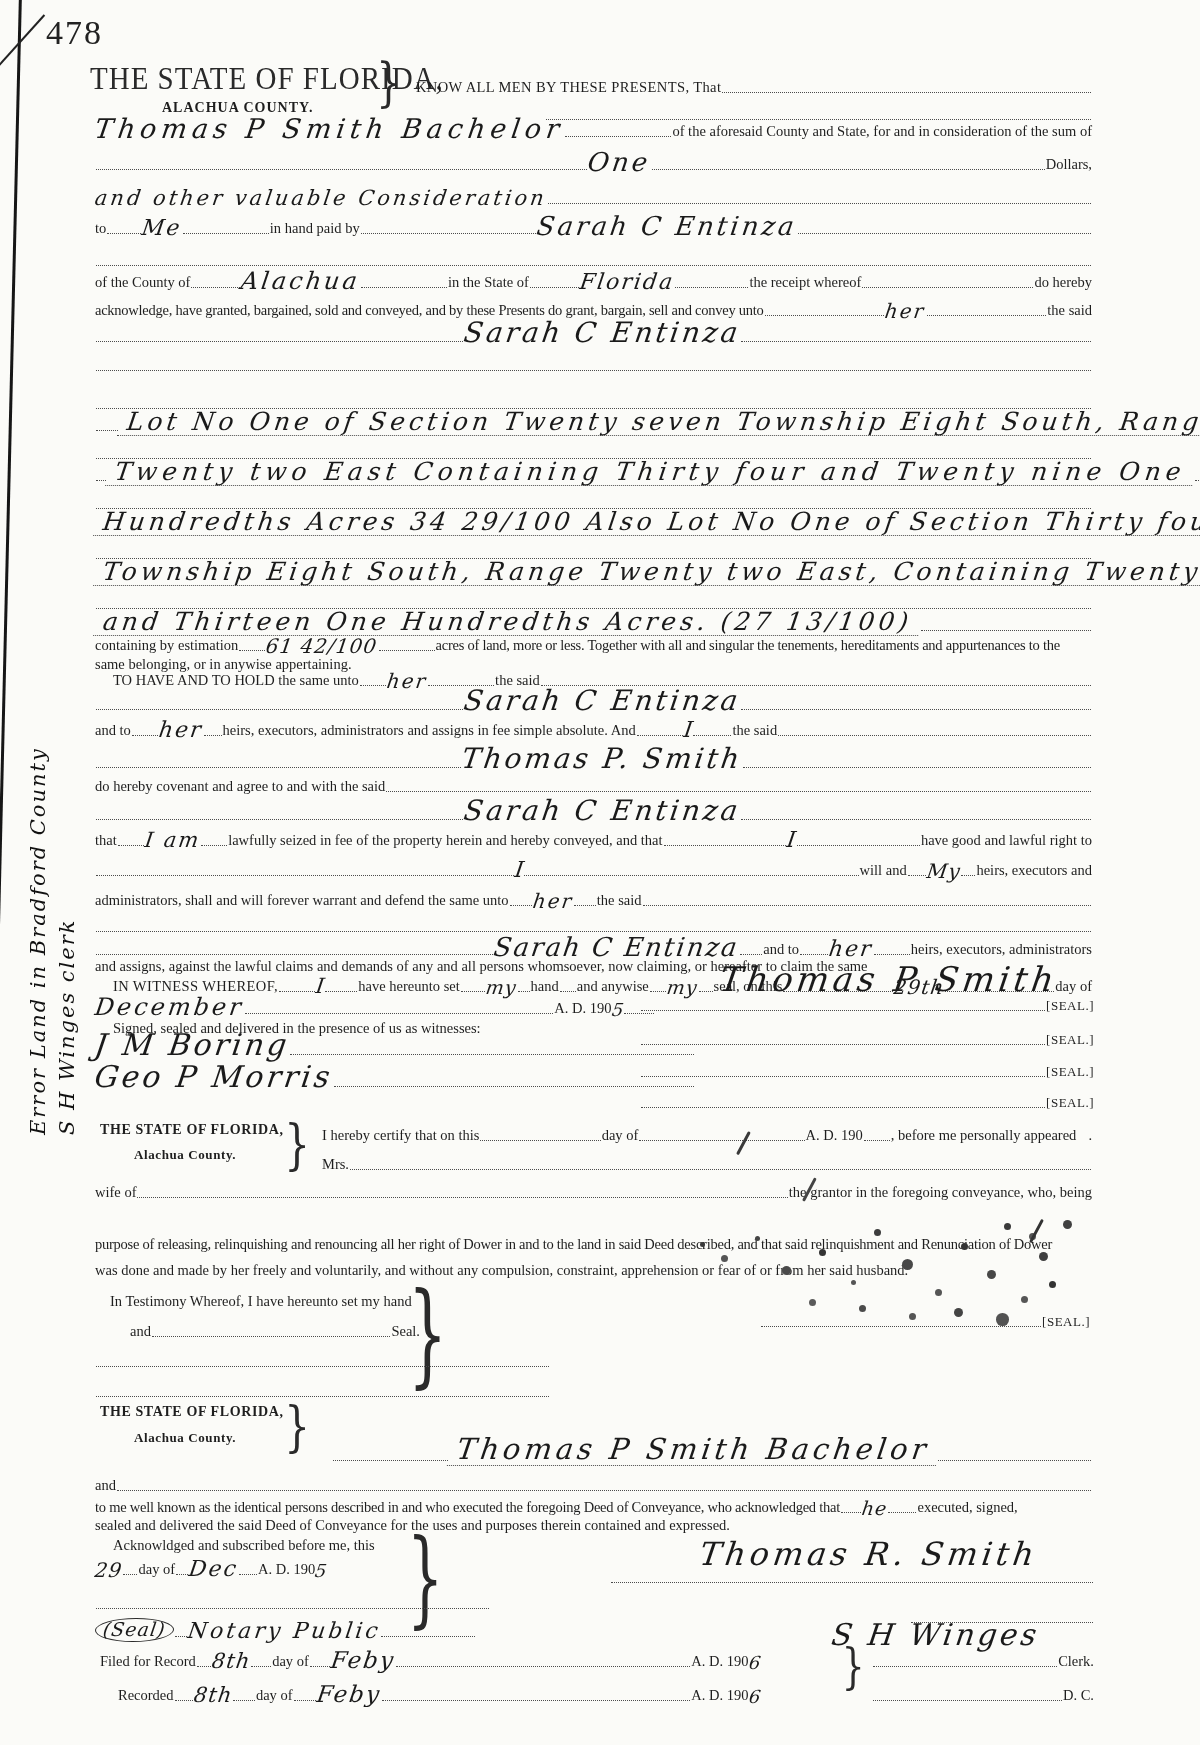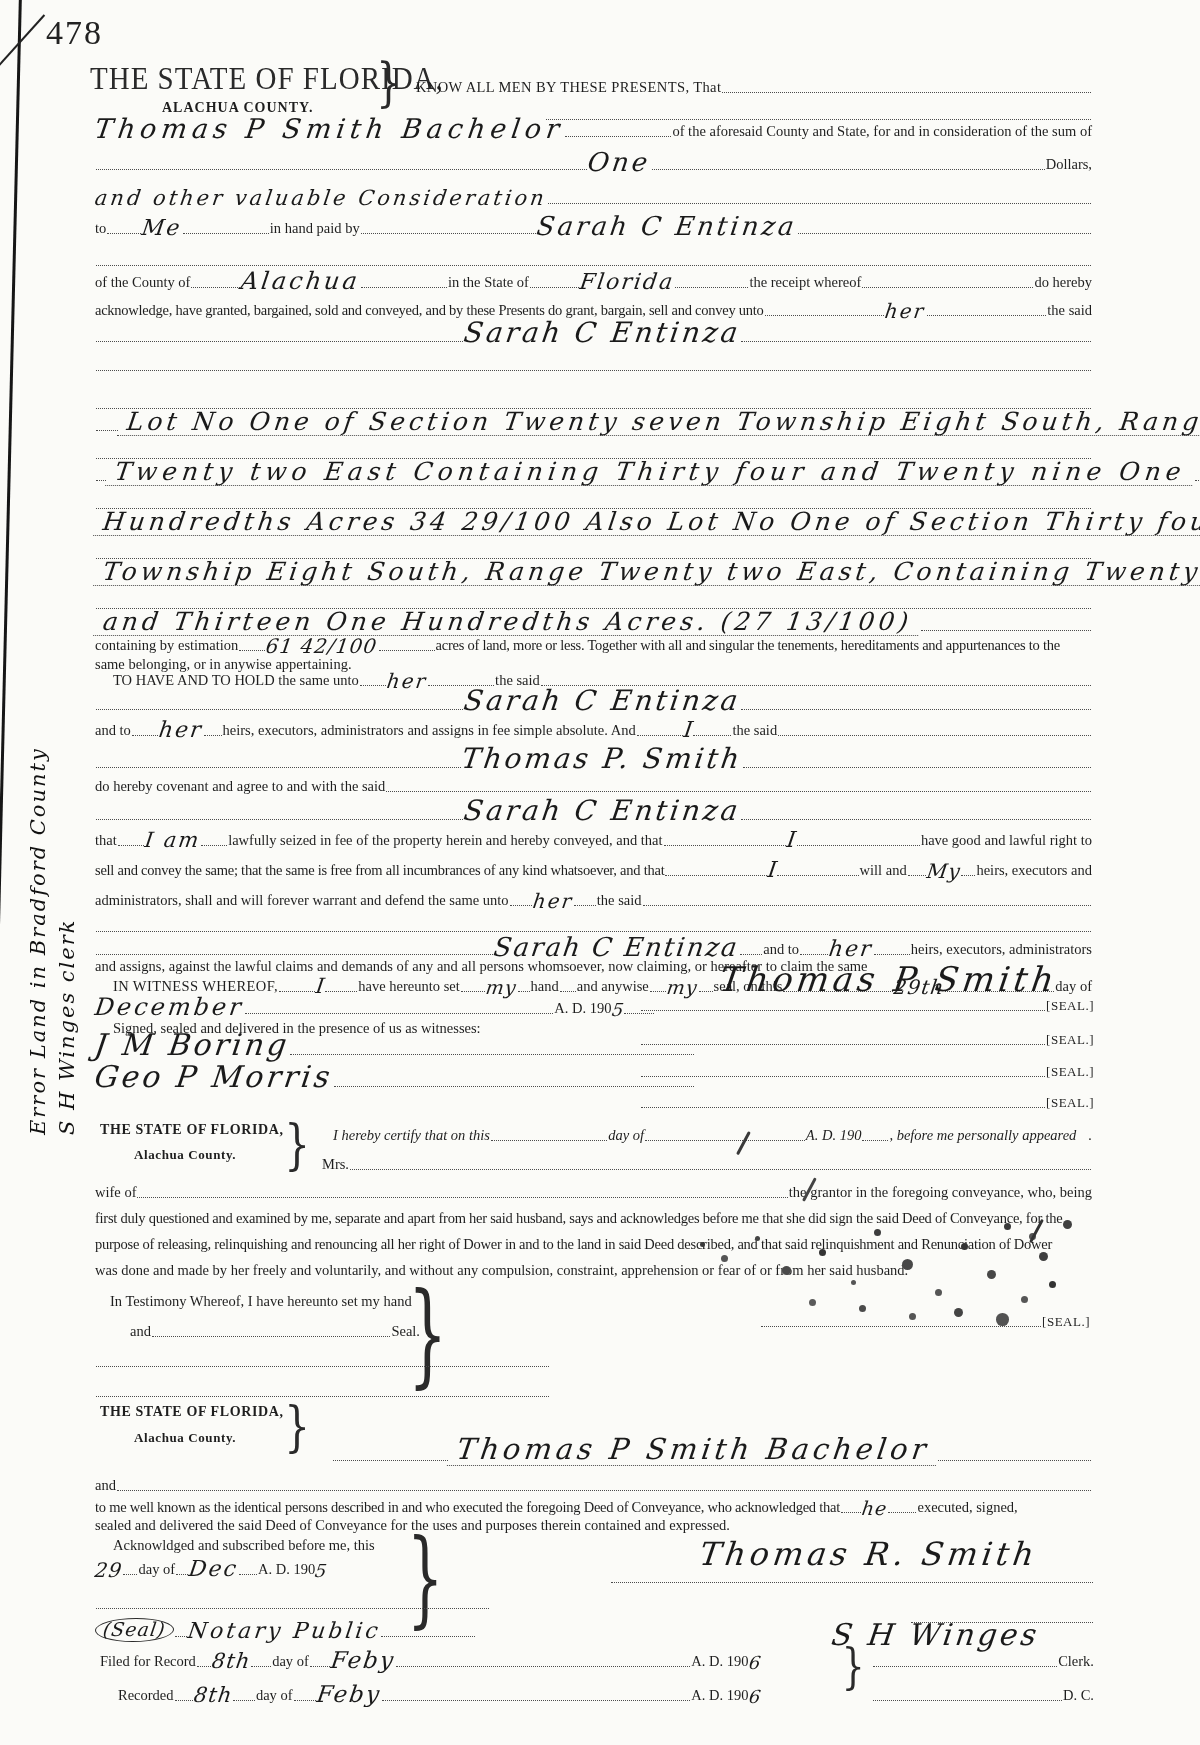--- a/index.html
+++ b/index.html
@@ -235,21 +235,20 @@
     <span class="hw" style="font-size:21px;letter-spacing:2px;">I am</span>
     <span class="fill fx" style="width:26px;"></span>
     <span class="t">lawfully seized in fee of the property herein and hereby conveyed, and that</span>
     <span class="fill" style="flex-grow:1.3;"></span>
     <span class="hw" style="font-size:22px;">I</span>
     <span class="fill" style="flex-grow:1.3;"></span>
     <span class="t">have good and lawful right to</span>
   </div>
 
   <div class="row" style="top:855px;left:95px;right:108px;">
-    <span class="t tight">sell and convey the same; that the same is free from all incumbrances of any kind whatsoever, and that</span>
     <span class="fill" style="flex-grow:1;"></span>
     <span class="hw" style="font-size:22px;">I</span>
     <span class="fill" style="flex-grow:.8;"></span>
     <span class="t">will and</span>
     <span class="fill fx" style="width:18px;"></span>
     <span class="hw" style="font-size:20px;letter-spacing:1px;">My</span>
     <span class="fill fx" style="width:14px;"></span>
     <span class="t">heirs, executors and</span>
   </div>
 
@@ -340,42 +339,39 @@
   </div>
   <div class="row" style="top:1058px;left:95px;width:600px;height:32px;">
     <span class="hw" style="font-size:30px;letter-spacing:3px;">Geo P Morris</span>
     <span class="fill"></span>
   </div>
 
   <div class="bold-head" style="left:100px;top:1122px;">THE STATE OF FLORIDA,</div>
   <div class="bold-head" style="left:134px;top:1147px;font-size:13px;">Alachua County.</div>
   <span class="brace" style="left:280px;top:1118px;font-size:54px;">}</span>
 
-  <div class="row" style="top:1120px;left:333px;right:108px;font-style:italic;">
+  <div class="row" style="top:1120px;left:322px;right:108px;">
     <span class="t">I hereby certify that on this</span>
     <span class="fill" style="flex-grow:1.6;"></span>
     <span class="t">day of</span>
     <span class="fill" style="flex-grow:2.2;"></span>
     <span class="t">A. D. 190</span>
     <span class="fill fx" style="width:26px;"></span>
     <span class="t">, before me personally appeared</span>
     <span class="fill fx" style="width:10px;border-bottom:none;"></span>
     <span class="t">.</span>
   </div>
   <div class="row" style="top:1149px;left:322px;right:108px;">
     <span class="t">Mrs.</span>
     <span class="fill"></span>
   </div>
   <div class="row" style="top:1177px;left:95px;right:108px;">
     <span class="t">wife of</span>
     <span class="fill"></span>
     <span class="t">the grantor in the foregoing conveyance, who, being</span>
-  </div>
-  <div class="row" style="top:1203px;left:95px;right:100px;">
-    <span class="t tight">first duly questioned and examined by me, separate and apart from her said husband, says and acknowledges before me that she did sign the said Deed of Conveyance, for the</span>
   </div>
   <div class="row" style="top:1229px;left:95px;right:100px;">
     <span class="t tight">purpose of releasing, relinquishing and renouncing all her right of Dower in and to the land in said Deed described, and that said relinquishment and Renunciation of Dower</span>
   </div>
   <div class="row" style="top:1255px;left:95px;right:100px;">
     <span class="t">was done and made by her freely and voluntarily, and without any compulsion, constraint, apprehension or fear of or from her said husband.</span>
   </div>
 
   <div class="row" style="top:1286px;left:110px;">
     <span class="t">In Testimony Whereof, I have hereunto set my hand</span>

